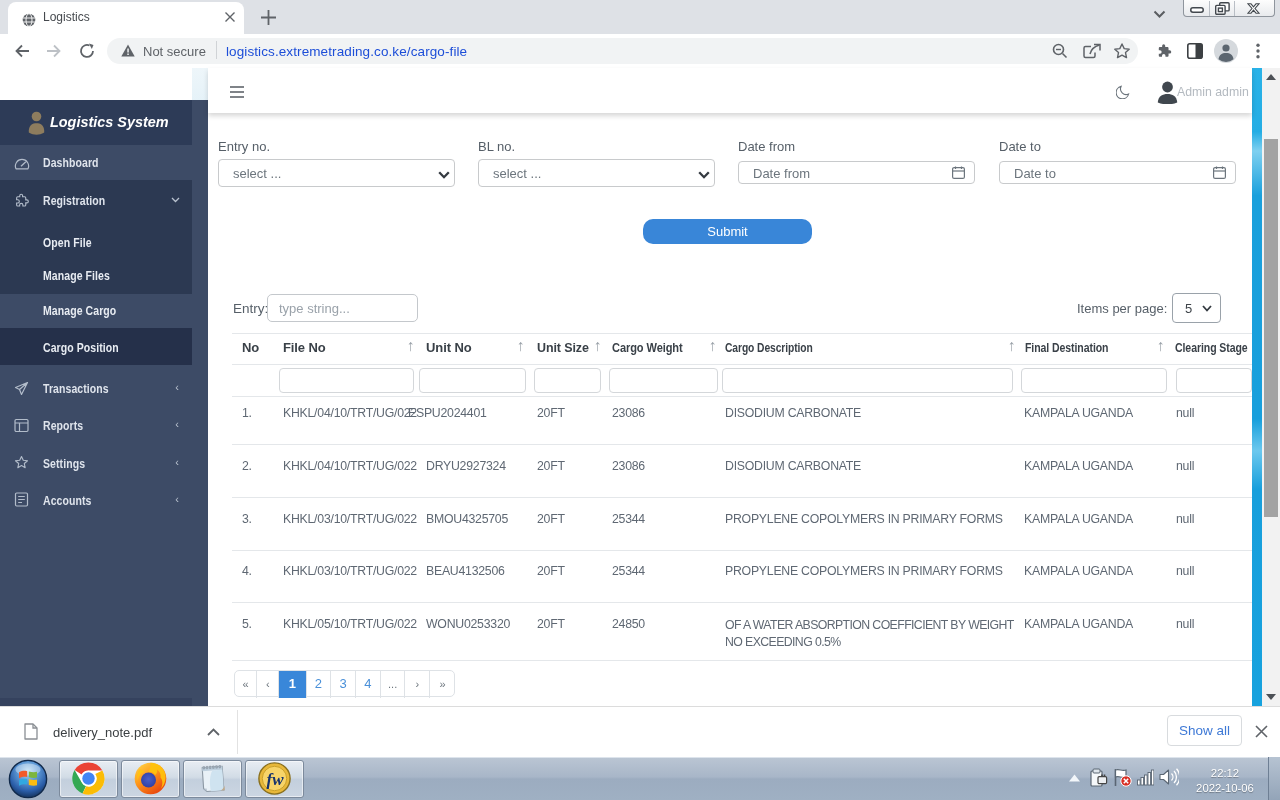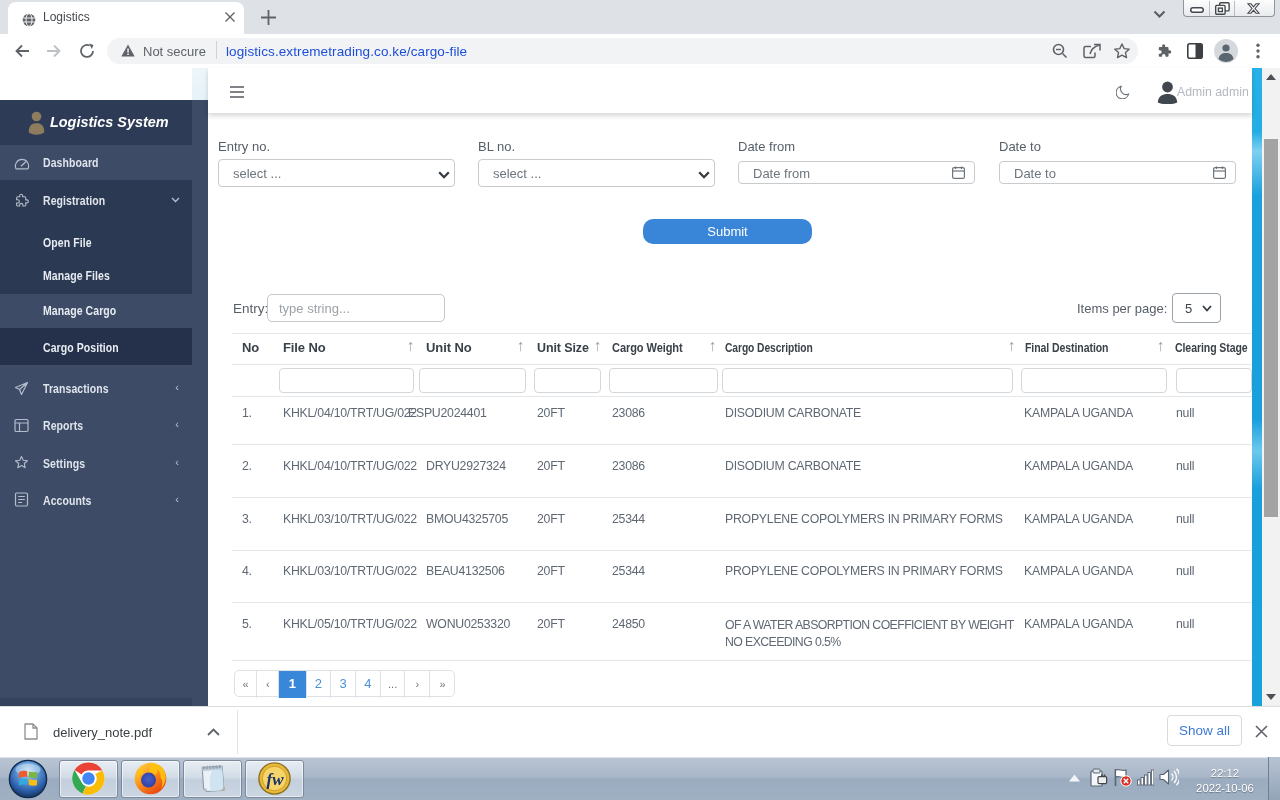--- a/index.html
+++ b/index.html
@@ -37,21 +37,21 @@
 
 .flabel { position:absolute; top:139px; font-size:13px; color:#565f68; }
 .fselect { position:absolute; top:159px; width:237px; height:28px; border:1px solid #c8cacc; border-radius:4px; background:#fff; }
 .fselect span { position:absolute; left:14px; top:6px; font-size:13px; color:#6c757d; }
 .dinput { position:absolute; top:161px; width:237px; height:23px; border:1px solid #c8cacc; border-radius:4px; background:#fff; }
 .dinput span { position:absolute; left:14px; top:4px; font-size:13px; color:#6c757d; }
 #submit { left:643px; top:219px; width:169px; height:25px; background:#3986d8; border-radius:10px; color:#fff; font-size:13px; text-align:center; line-height:25px; }
 
 
 #filterlbl { left:233px; top:301px; font-size:13.5px; color:#565f68; }
-#filterbox { left:267px; top:294px; width:178px; height:28px; border:1px solid #c4c8cc; border-radius:5px; }
+#filterbox { left:267px; top:294px; width:151px; height:28px; border:1px solid #c4c8cc; border-radius:5px; }
 #filterbox span { position:absolute; left:11px; top:6px; font-size:13px; color:#9aa2aa; }
 #ipp { left:1077px; top:301px; font-size:13px; color:#565f68; }
 #ippsel { left:1172px; top:293px; width:49px; height:30px; border:1px solid #9aa2aa; border-radius:4px; }
 #ippsel span { position:absolute; left:12px; top:7px; font-size:13px; color:#3e444a; }
 
 
 .hline { position:absolute; left:232px; width:1020px; height:1px; background:#e4e7ea; }
 .th { position:absolute; top:340px; font-size:13px; font-weight:bold; color:#3a4148; letter-spacing:-0.1px; }
 .arrow { position:absolute; top:337px; font-size:15.5px; color:#99a1a8; font-weight:normal; }
 .fin { position:absolute; top:368px; height:25px; border:1px solid #d4d7da; border-radius:4px; background:#fff; }

